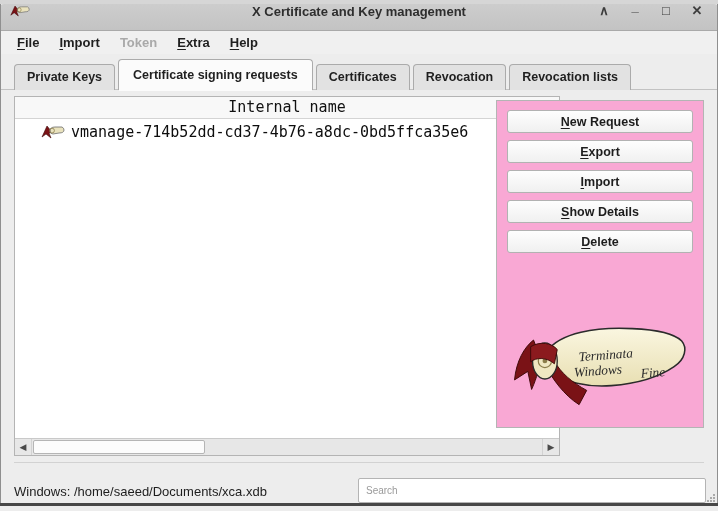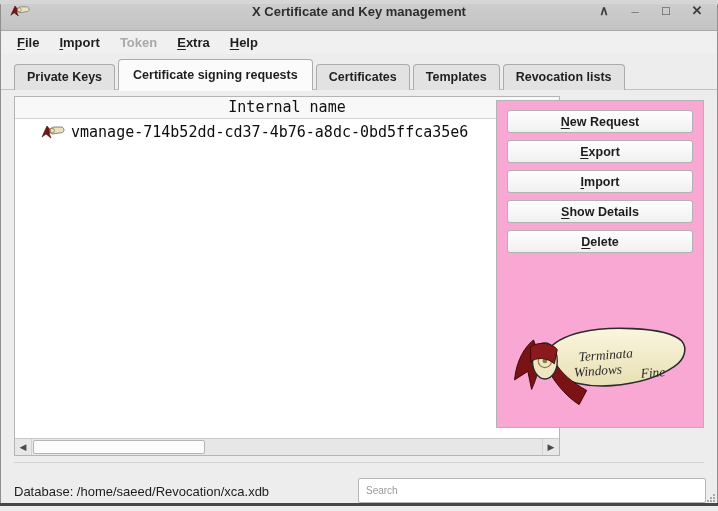--- a/index.html
+++ b/index.html
@@ -154,21 +154,21 @@
     <span class="menu-item"><u>I</u>mport</span>
     <span class="menu-item disabled">Token</span>
     <span class="menu-item"><u>E</u>xtra</span>
     <span class="menu-item"><u>H</u>elp</span>
   </div>
 
   <div class="tabbar">
     <span class="tab">Private Keys</span>
     <span class="tab active">Certificate signing requests</span>
     <span class="tab">Certificates</span>
-    <span class="tab">Templates</span>
+    <span class="tab">Revocation</span>
     <span class="tab">Revocation lists</span>
   </div>
 
   <div class="csr-list">
     <div class="list-header">Internal name</div>
     <div class="list-row">
       <span class="row-icon">
         <svg width="24" height="16" viewBox="0 0 24 16">
           <path d="M1,13 L6,2 L11,8 L8,9 L10,14 L5,10 Z" fill="#7a1216" stroke="#3d0808" stroke-width="0.6"></path>
           <path d="M9,7 Q9,3 14,3 L21,3 Q23,4 23,6 Q23,9 18,9 L12,10 Q9,10 9,7 Z" fill="#e9e2bd" stroke="#6b6b6b" stroke-width="0.8"></path>
@@ -216,20 +216,20 @@
 
         <g font-family="Liberation Serif, DejaVu Serif, serif" font-style="italic" fill="#2a2a2a" transform="rotate(-4 110 45)">
           <text x="78" y="42" font-size="14">Terminata</text>
           <text x="72" y="58" font-size="14">Windows</text>
           <text x="142" y="64" font-size="14">Fine</text>
         </g>
       </svg>
     </div>
   </div>
 
-  <div class="status-text">Database: /home/saeed/Revocation/xca.xdb</div>
+  <div class="status-text">Windows: /home/saeed/Documents/xca.xdb</div>
   <input class="search-input" type="text" placeholder="Search" style="">
   <div class="size-grip"></div>
 
   <div class="bottom-strip"></div>
   <div class="win-border-l"></div>
   <div class="win-border-r"></div>
 </div>
 
 </body></html>

